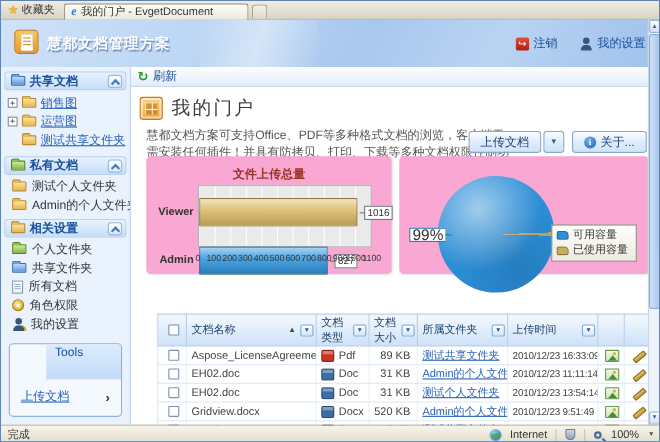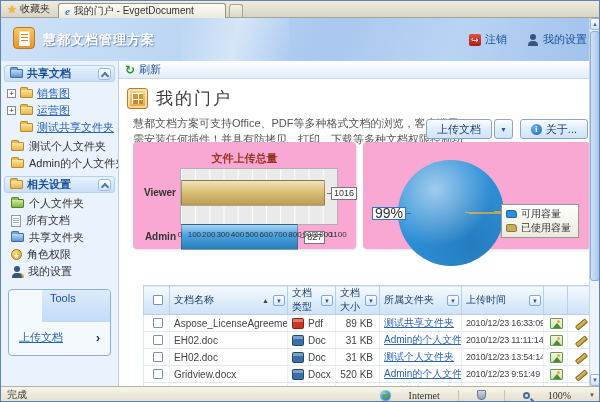--- a/index.html
+++ b/index.html
@@ -207,21 +207,21 @@
             background:linear-gradient(#fdfefe,#cfe0f5); border:1px solid #9ab4d5; border-radius:2px;
             color:#4a6b9a; font-size:6px; text-align:center; line-height:11px; cursor:pointer; }
   .vs-up { top:0; } .vs-down { bottom:0; }
   .vs-thumb { position:absolute; left:0; top:13px; width:10px; height:250px; border-radius:3px;
             background:linear-gradient(to right,#cfe2f8,#a9c6ea); border:1px solid #89abd6; cursor:grab; }
 
   
   .statusbar { position:absolute; left:0; top:385px; width:600px; height:17px;
       background:linear-gradient(#f7f5ea,#e1ddcd); border-top:1px solid #b5b2a5;
       display:flex; align-items:center; font-size:10px; color:#333; padding:0 6px; }
-  .sb-right { margin-left:auto; display:flex; align-items:center; gap:18px;font-family:Liberation Serif, serif; }
+  .sb-right { margin-left:auto; display:flex; align-items:center; gap:8px; }
   .sb-sep { width:1px; height:11px; background:#c5c2b5; }
   .iglobe { width:11px; height:11px; border-radius:50%;
       background:radial-gradient(circle at 35% 30%,#8fd0f0,#2a7ac0 70%,#1a5a90);
       box-shadow:inset 0 0 0 1px rgba(255,255,255,.3); position:relative; }
   .iglobe::after { content:""; position:absolute; left:2px; top:4px; width:7px; height:4px;
       background:#5aa82a; border-radius:2px; opacity:.8; }
   .imag { width:7px; height:7px; border:2px solid #4a6b9a; border-radius:50%; position:relative; }
   .imag::after { content:""; position:absolute; left:5px; top:5px; width:4px; height:2px;
       background:#4a6b9a; transform:rotate(45deg); }
   .sb-caret { font-size:6px; color:#555; }
@@ -285,44 +285,49 @@
         <span class="expander">+</span>
         <span class="ifolder"></span>
         <span class="tree-link">运营图</span>
       </div>
       <div class="tree-item">
         <span class="expander blank"></span>
         <span class="ifolder"></span>
         <span class="tree-link">测试共享文件夹</span>
       </div>
     </div>
+    <div class="sec-hdr">
+      <span class="ifolder green"></span>
+      <span>私有文档</span>
+      <span class="collapse-btn"></span>
+    </div>
     <div class="plain-item">
       <span class="ifolder"></span>
       <span>测试个人文件夹</span>
     </div>
     <div class="plain-item">
       <span class="ifolder"></span>
       <span>Admin的个人文件夹</span>
     </div>
     <div class="sec-hdr">
       <span class="ifolder"></span>
       <span>相关设置</span>
       <span class="collapse-btn"></span>
     </div>
     <div class="set-item">
       <span class="ifolder green"></span>
       <span>个人文件夹</span>
     </div>
     <div class="set-item">
+      <span class="ifolder blue"></span>
+      <span>共享文件夹</span>
+    </div>
+    <div class="set-item">
       <span class="ipage"></span>
       <span>所有文档</span>
-    </div>
-    <div class="set-item">
-      <span class="ifolder blue"></span>
-      <span>共享文件夹</span>
     </div>
     <div class="set-item">
       <span class="ibadge">★</span>
       <span>角色权限</span>
     </div>
     <div class="set-item">
       <span class="iuser keyed"></span>
       <span>我的设置</span>
     </div>
     <div class="tools-box">

